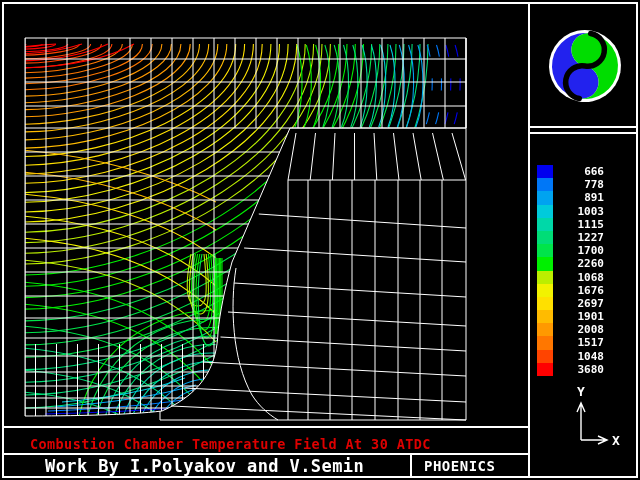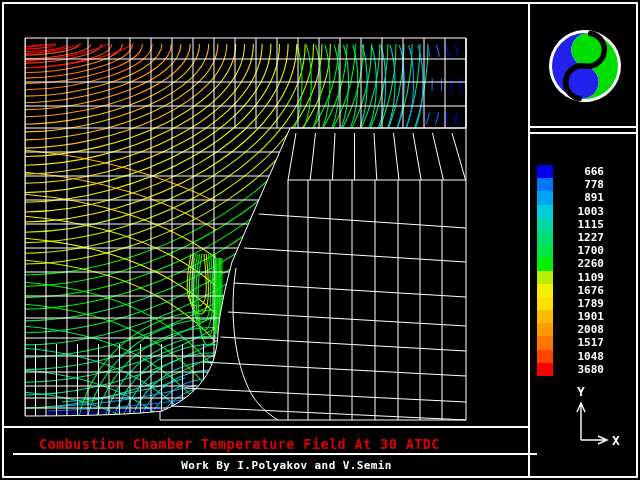--- a/index.html
+++ b/index.html
@@ -4,28 +4,28 @@
 <style>
   html,body{margin:0;padding:0;background:#000;}
   .screen{
     position:relative;width:640px;height:480px;background:#000;overflow:hidden;
     font-family:"DejaVu Sans Mono","Liberation Mono",monospace;
   }
   .frame{position:absolute;left:2px;top:2px;right:2px;bottom:2px;border:2px solid #fff;pointer-events:none;}
   #plotsvg{position:absolute;left:0;top:0;}
   .plot-bottom-divider{position:absolute;left:4px;top:426px;width:524px;height:2px;background:#fff;}
   .title-bar{
-    position:absolute;left:13px;top:434px;width:524px;height:21px;box-sizing:border-box;
+    position:absolute;left:4px;top:434px;width:524px;height:21px;box-sizing:border-box;
     border-bottom:2px solid #fff;display:flex;align-items:center;padding-left:26px;
     font-weight:bold;font-size:13.5px;letter-spacing:0.4px;
   }
   .credits-bar{
     position:absolute;left:4px;top:455px;width:524px;height:21px;box-sizing:border-box;
     display:flex;align-items:center;padding-left:41px;color:#fff;
-    font-weight:bold;font-size:11px;letter-spacing:0.4px;justify-content:center;
+    font-weight:bold;font-size:17px;letter-spacing:0.4px;
   }
   .phoenics-box{
     position:absolute;left:410px;top:455px;width:118px;height:21px;box-sizing:border-box;
     border-left:2px solid #fff;display:flex;align-items:center;padding-left:12px;
     color:#fff;font-weight:bold;font-size:14px;letter-spacing:0.5px;
   }
   .sidebar{position:absolute;left:528px;top:4px;width:108px;height:472px;box-sizing:border-box;border-left:2px solid #fff;}
   .logo-panel{position:absolute;left:0;top:0;width:106px;height:124px;border-bottom:2px solid #fff;box-sizing:border-box;}
   .legend-divider{position:absolute;left:0;top:128px;width:106px;height:2px;background:#fff;}
   .legend-panel{position:absolute;left:537px;top:165px;width:70px;}
@@ -247,20 +247,23 @@
 
   <div class="plot-bottom-divider"></div>
 
   <div class="title-bar">
     <span style="color: rgb(221, 0, 0);">Combustion Chamber Temperature Field At 30 ATDC</span>
   </div>
 
   <div class="credits-bar">
     <span>Work By I.Polyakov and V.Semin</span>
   </div>
+  <div class="phoenics-box">
+    <span>PHOENICS</span>
+  </div>
 
   <div class="sidebar">
     <div class="logo-panel">
       <svg width="106" height="122" viewBox="0 0 106 122">
         <g transform="translate(55,62) rotate(10)">
           <circle cx="0" cy="0" r="36" fill="#ffffff"></circle>
           <path id="logo-blue" d="M0,-33 A33,33 0 0 0 0,33 A16.5,16.5 0 0 0 0,0 A16.5,16.5 0 0 1 0,-33 Z" fill="#2222ee"></path>
           <path id="logo-green" d="M0,-33 A33,33 0 0 1 0,33 A16.5,16.5 0 0 0 0,0 A16.5,16.5 0 0 1 0,-33 Z" fill="#00dd00"></path>
           <path d="M0,-33 A16.5,16.5 0 0 1 0,0 A16.5,16.5 0 0 0 0,33" fill="none" stroke="#000000" stroke-width="5.5" stroke-linecap="round"></path>
         </g>
@@ -297,29 +300,29 @@
       <div class="legend-row">
         <div class="legend-swatch" style="background: rgb(0, 228, 74);"></div>
         <span class="legend-value">1700</span>
       </div>
       <div class="legend-row">
         <div class="legend-swatch" style="background: rgb(0, 240, 0);"></div>
         <span class="legend-value">2260</span>
       </div>
       <div class="legend-row">
         <div class="legend-swatch" style="background: rgb(187, 238, 0);"></div>
-        <span class="legend-value">1109</span>
+        <span class="legend-value">1068</span>
       </div>
       <div class="legend-row">
         <div class="legend-swatch" style="background: rgb(242, 242, 0);"></div>
         <span class="legend-value">1676</span>
       </div>
       <div class="legend-row">
         <div class="legend-swatch" style="background: rgb(255, 224, 0);"></div>
-        <span class="legend-value">1789</span>
+        <span class="legend-value">2697</span>
       </div>
       <div class="legend-row">
         <div class="legend-swatch" style="background: rgb(255, 187, 0);"></div>
         <span class="legend-value">1901</span>
       </div>
       <div class="legend-row">
         <div class="legend-swatch" style="background: rgb(255, 153, 0);"></div>
         <span class="legend-value">2008</span>
       </div>
       <div class="legend-row">

